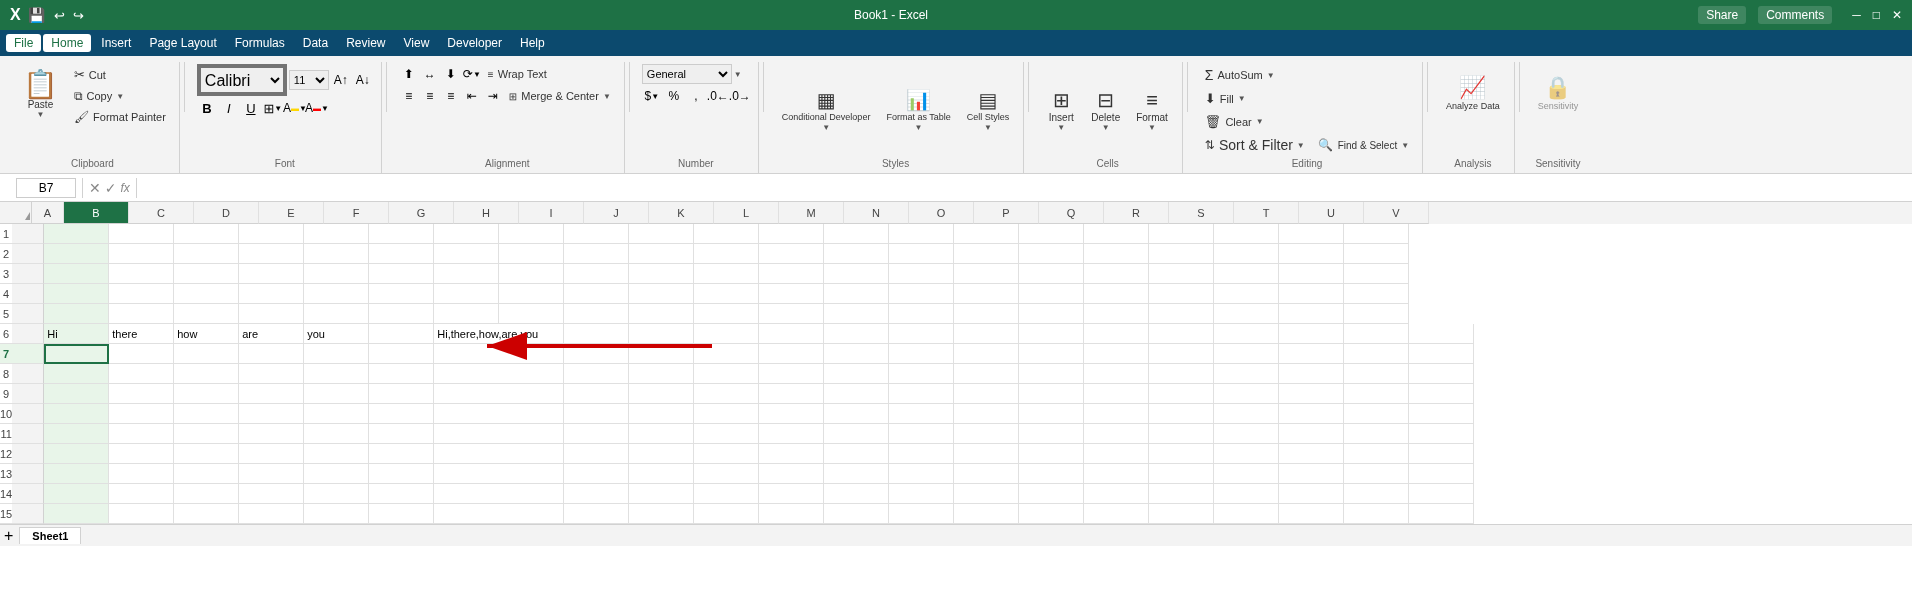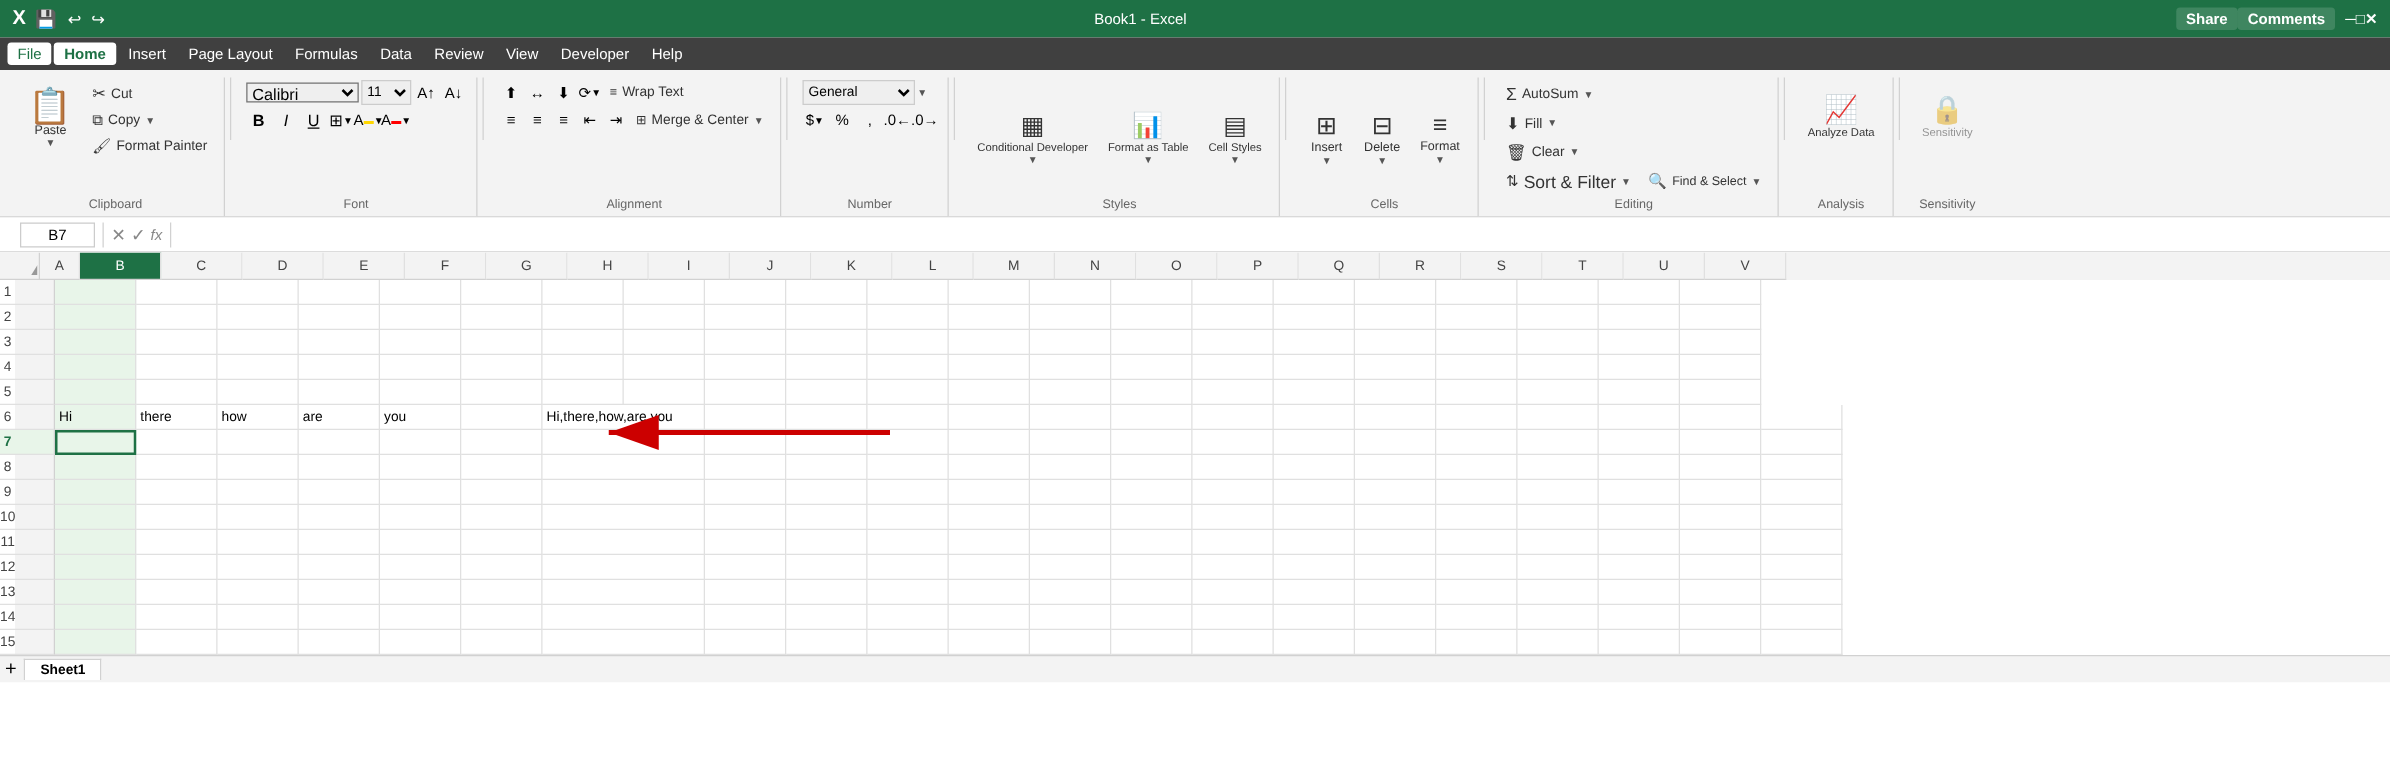--- a/index.html
+++ b/index.html
@@ -10,25 +10,25 @@
       background: #1e7145;
       color: white;
       height: 30px;
       display: flex;
       align-items: center;
       padding: 0 10px;
       justify-content: space-between;
     }
     .title-bar-left { display: flex; align-items: center; gap: 8px; }
     .title-bar-center { font-size: 12px; font-weight: 500; }
-    .title-bar-right { display: flex; align-items: center; font-size: 12px; font-weight: bold; }
+    .title-bar-right { display: flex; align-items: center; gap: 12px; font-size: 12px; }
 
     
     .menu-bar {
-      background: #404040;
+      background: #0c4a6e;
       color: white;
       height: 26px;
       display: flex;
       align-items: center;
       padding: 0 6px;
       gap: 2px;
     }
     .menu-item {
       padding: 2px 8px;
       border-radius: 3px;
@@ -236,23 +236,23 @@
     .sheet-tab.active { background: white; font-weight: 600; }
 
     
     .font-row {
       display: flex;
       align-items: center;
       gap: 2px;
     }
     .font-select {
       width: 90px;
-      font-size: 13px;
-      height: 16px;
-      border: 1px solid #737373;
+      font-size: 16px;
+      height: 32px;
+      border: 4px solid #737373;
     }
     .font-size-select {
       width: 40px;
       font-size: 11px;
       height: 20px;
       border: 1px solid #ccc;
     }
     .format-btn {
       width: 20px;
       height: 20px;
@@ -318,21 +318,21 @@
     <span style="cursor:pointer;padding:2px 8px;background:rgba(255,255,255,0.15);border-radius:3px;">Share</span>
     <span style="cursor:pointer;padding:2px 8px;background:rgba(255,255,255,0.15);border-radius:3px;">Comments</span>
     <span style="cursor:pointer;margin-left:8px;">─</span>
     <span style="cursor:pointer;">□</span>
     <span style="cursor:pointer;">✕</span>
   </div>
 </div>
 
 <div class="menu-bar">
   <span class="menu-item active">File</span>
-  <span class="menu-item" style="background:white;color:#1e7145;font-weight:700;">Home</span>
+  <span class="menu-item" style="background:white;color:#1e7145;font-weight:400;">Home</span>
   <span class="menu-item">Insert</span>
   <span class="menu-item">Page Layout</span>
   <span class="menu-item">Formulas</span>
   <span class="menu-item">Data</span>
   <span class="menu-item">Review</span>
   <span class="menu-item">View</span>
   <span class="menu-item">Developer</span>
   <span class="menu-item">Help</span>
 </div>
 

